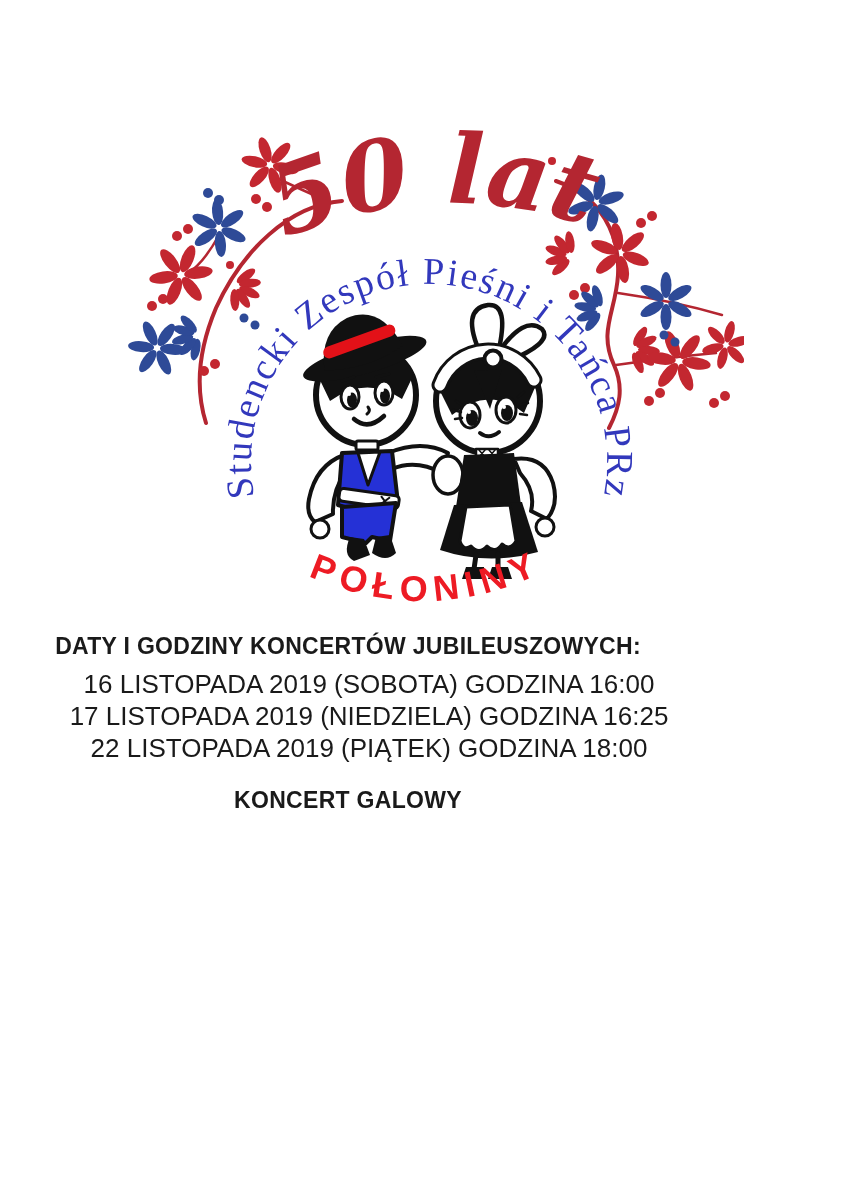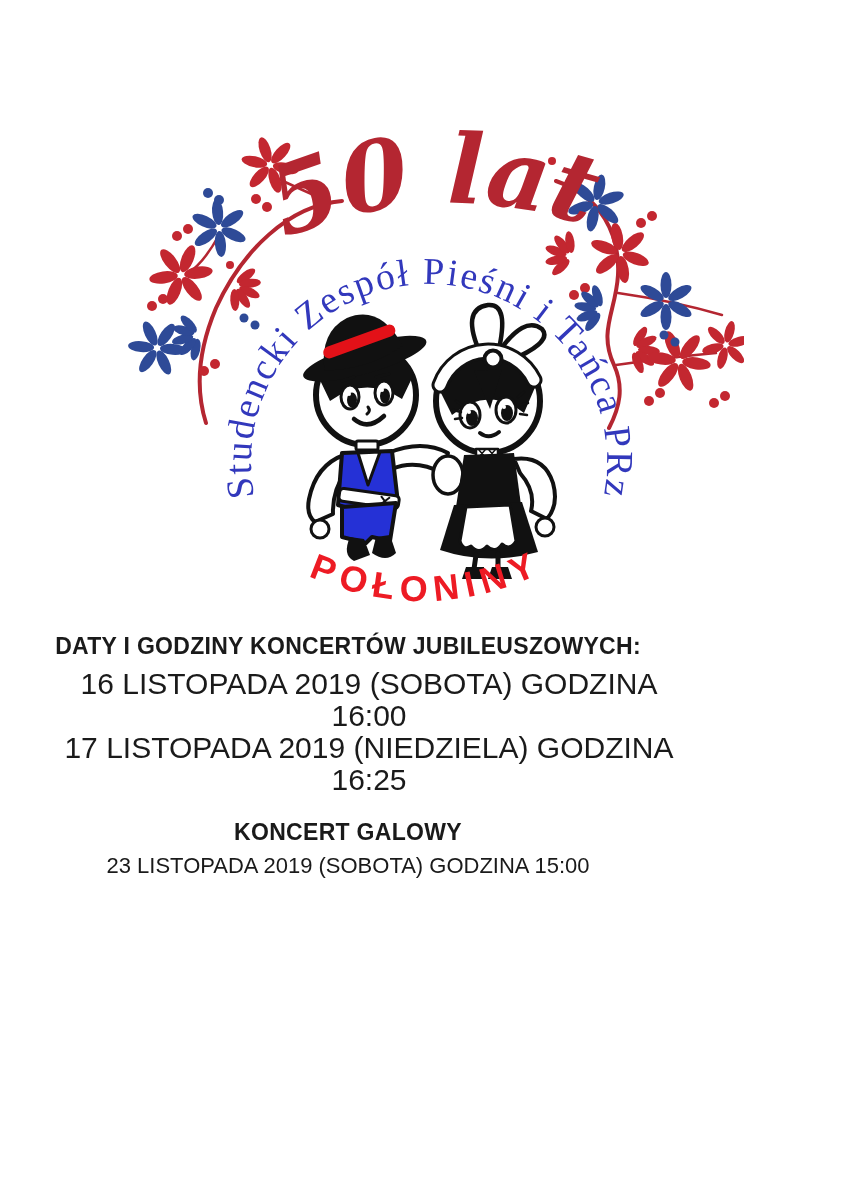--- a/index.html
+++ b/index.html
@@ -13,21 +13,21 @@
   .poster{width:848px;height:1200px;position:relative;}
   .logo-wrap{
     position:absolute;left:104px;top:103px;width:640px;height:512px;
   }
   .schedule{
     position:absolute;left:0;top:630px;width:696px;text-align:center;
   }
   .schedule-heading{
     font-size:23px;font-weight:bold;letter-spacing:.3px;line-height:32px;margin:0 0 6px 0;
   }
-  .schedule-line{font-size:30px;line-height:32px;margin-left:42px;}
+  .schedule-line{font-size:26px;line-height:32px;margin-left:42px;}
   .gala-heading{
     font-size:23px;font-weight:bold;letter-spacing:.3px;line-height:32px;margin:20px 0 2px 0;
   }
   .gala-line{font-size:22px;line-height:32px;}
 </style>
 </head>
 <body>
 
 <div class="poster">
 
@@ -185,17 +185,17 @@
       <text font-family="&quot;Liberation Sans&quot;,sans-serif" font-weight="bold" font-size="36" letter-spacing="7" fill="#ED1B24">
         <textPath href="#p-group" startOffset="50%" text-anchor="middle">POŁONINY</textPath>
       </text>
     </svg>
   </div>
 
   <div class="schedule">
     <div class="schedule-heading">DATY I GODZINY KONCERTÓW JUBILEUSZOWYCH:</div>
     <div class="schedule-line">16 LISTOPADA 2019 (SOBOTA) GODZINA 16:00</div>
     <div class="schedule-line">17 LISTOPADA 2019 (NIEDZIELA) GODZINA 16:25</div>
+    <div class="schedule-line">22 LISTOPADA 2019 (PIĄTEK) GODZINA 18:00</div>
     <div class="gala-heading">KONCERT GALOWY</div>
-    <div class="gala-line">23 LISTOPADA 2019 (SOBOTA) GODZINA 15:00</div>
   </div>
 
 </div>
 
 </body></html>

